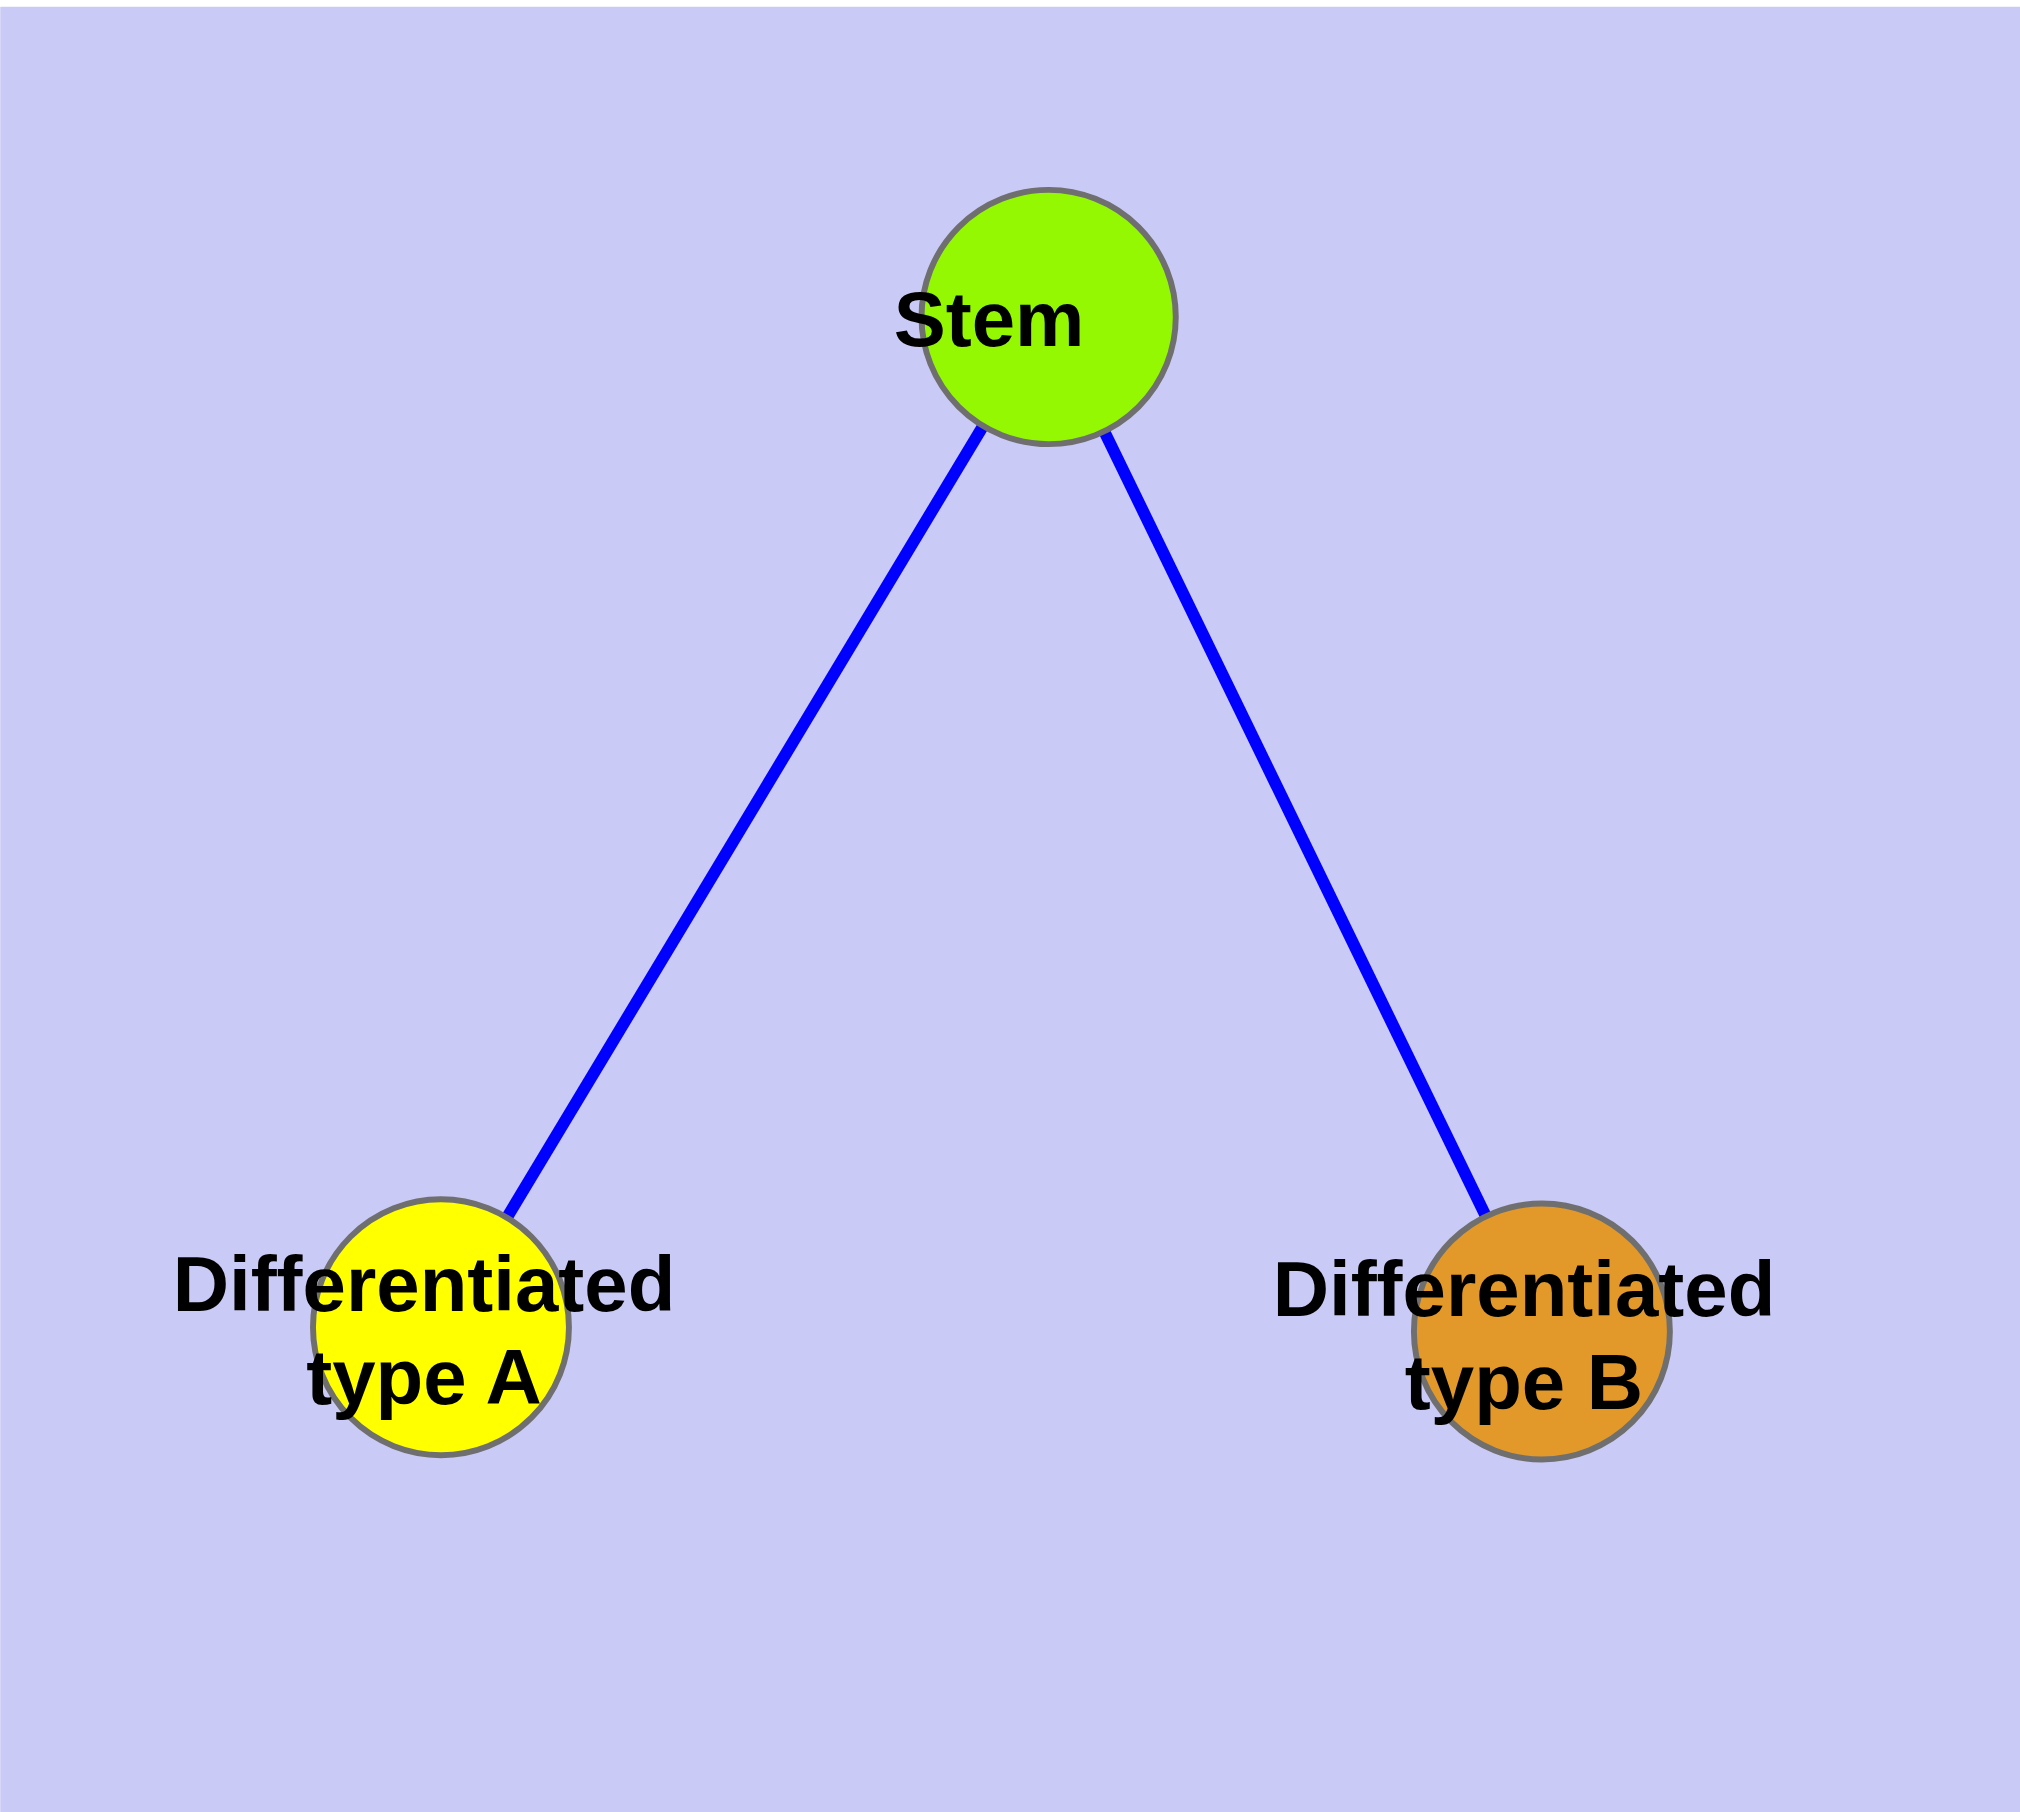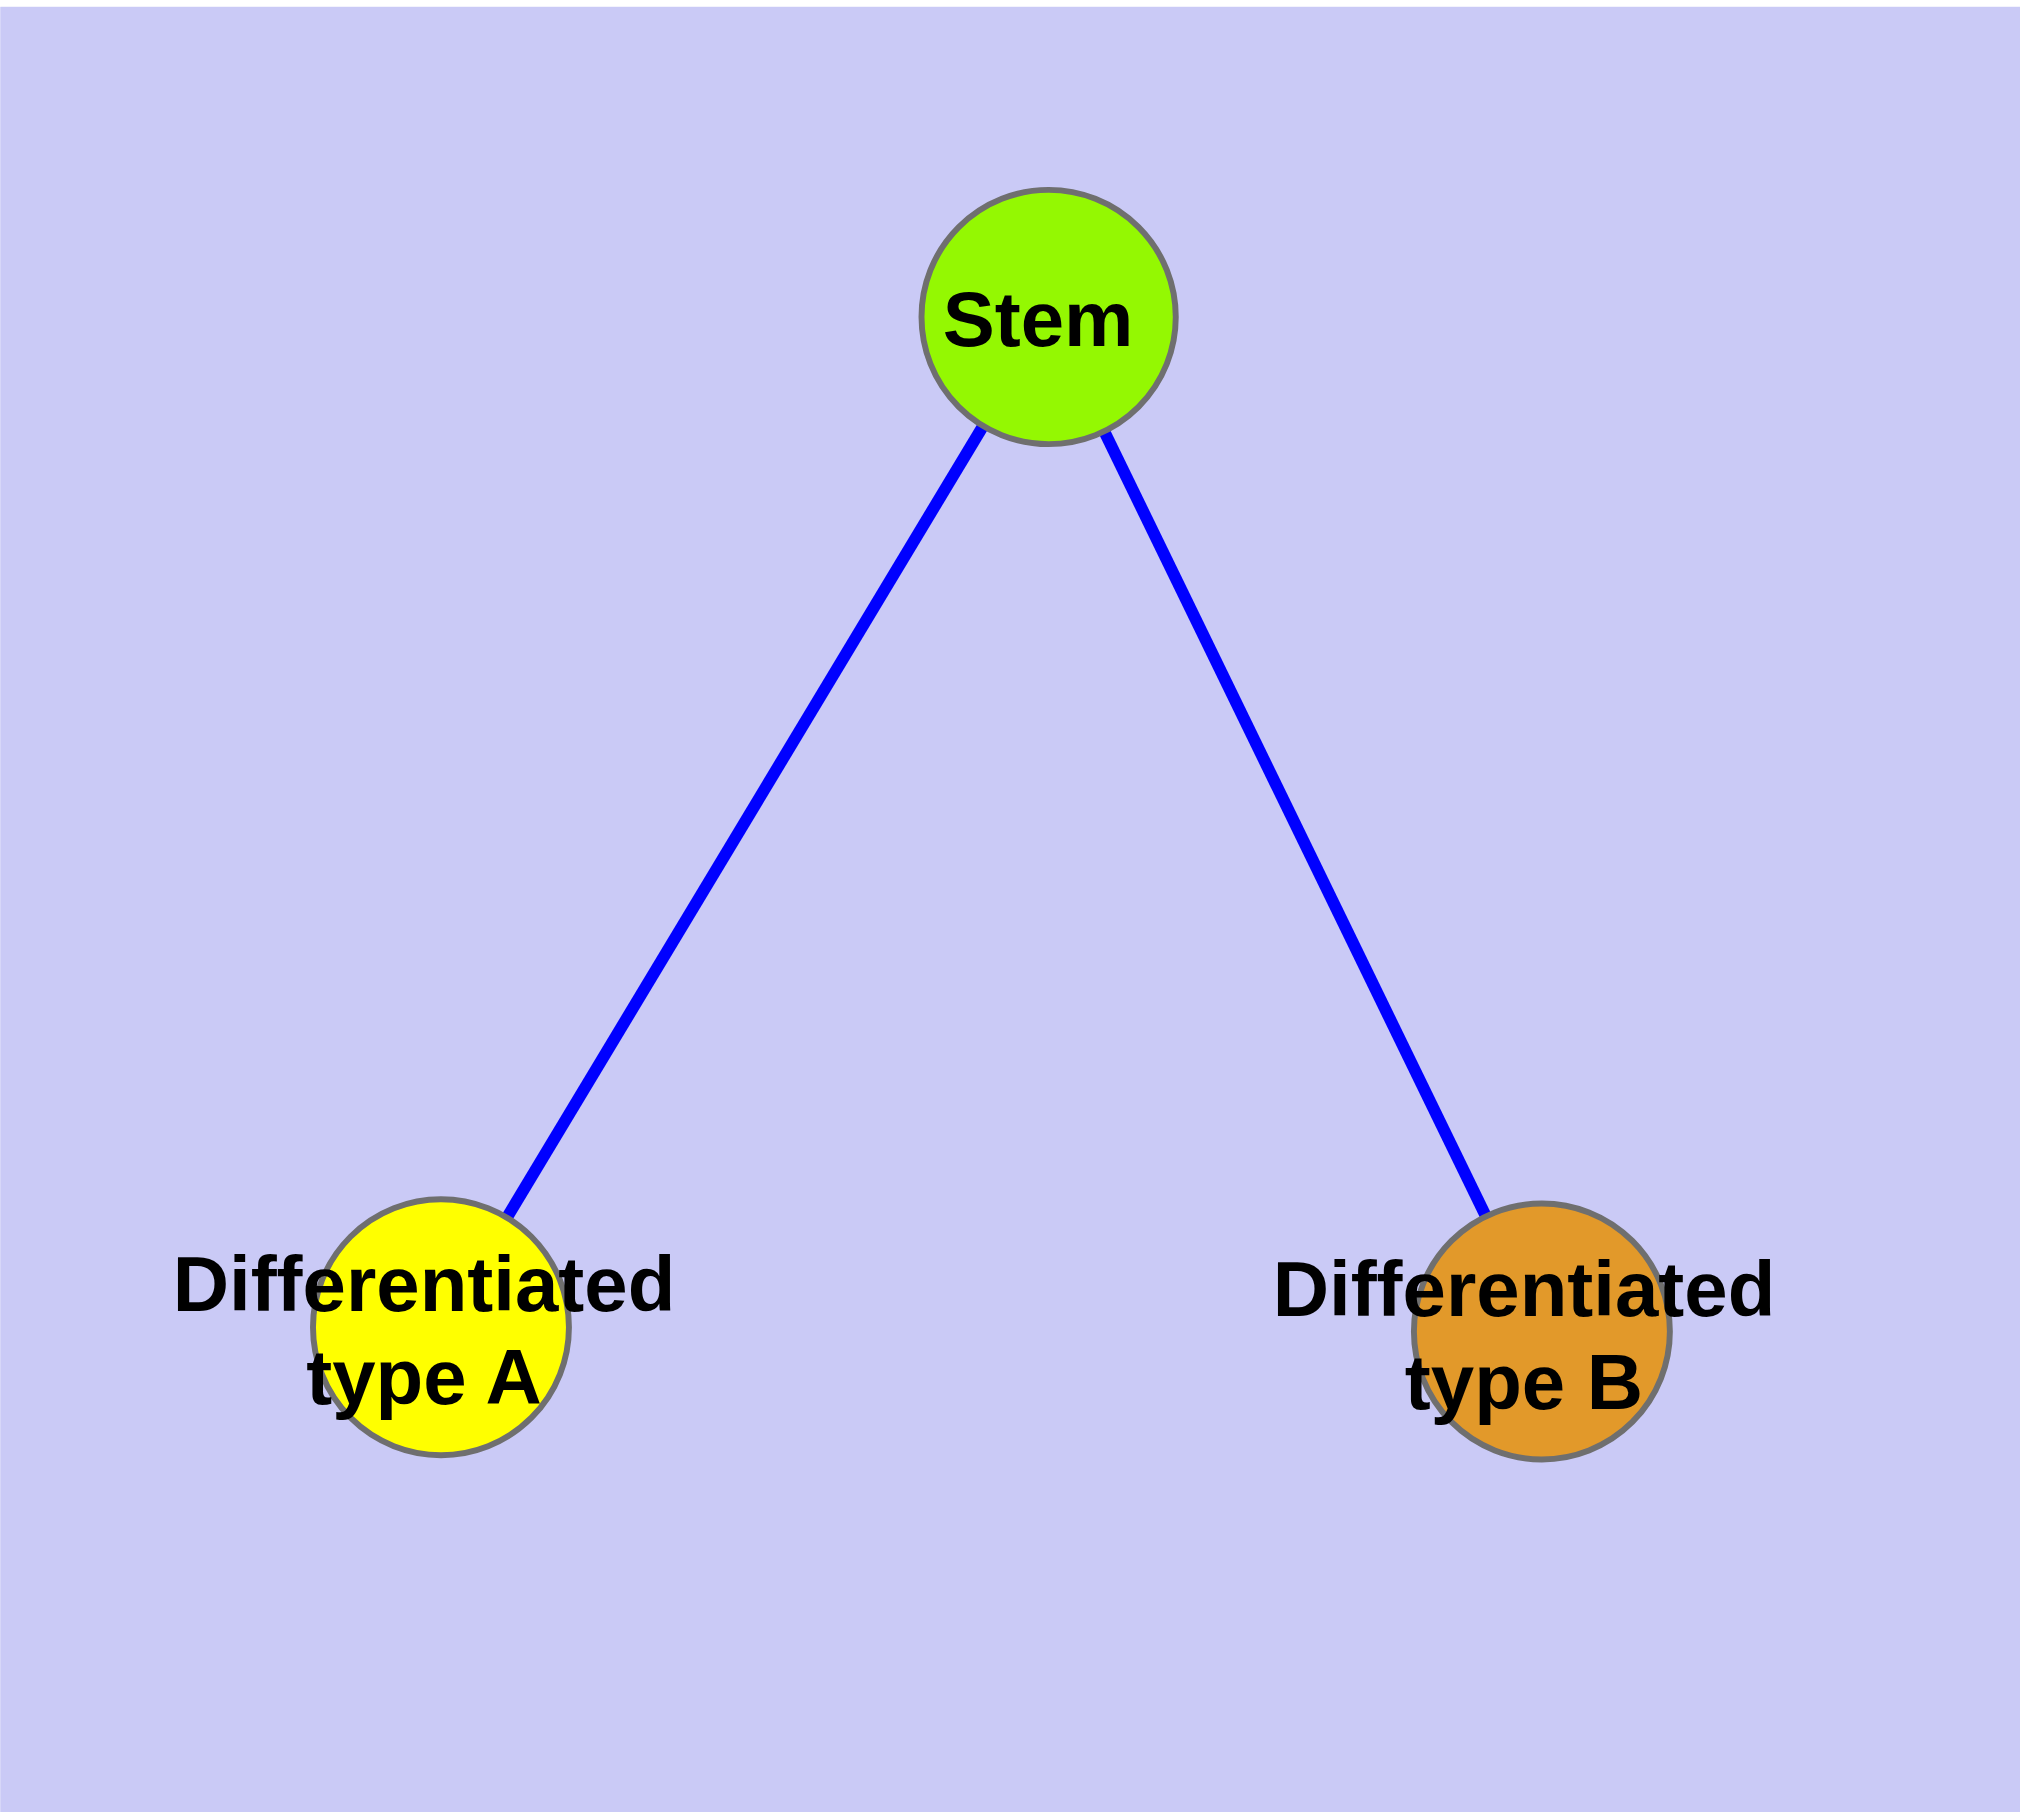--- a/index.html
+++ b/index.html
@@ -53,21 +53,21 @@
     <rect x="0" y="8" width="2384" height="2130" fill="#CACAF6"></rect>
 
     <line class="edge" x1="1237" y1="374" x2="520" y2="1566" stroke="#0000FF"></line>
     <line class="edge" x1="1237" y1="374" x2="1819" y2="1571" stroke="#0000FF"></line>
 
     <circle class="node" cx="1237" cy="374" r="150" fill="#94F802"></circle>
     <circle class="node" cx="520" cy="1566" r="151" fill="#FFFF00"></circle>
     <circle class="node" cx="1819" cy="1571" r="151" fill="#E2992A"></circle>
   </svg>
 
-  <div class="node-label" style="left:1038px; top:319px;">Stem</div>
+  <div class="node-label" style="left:989px; top:319px;">Stem</div>
 
   <div class="node-label" style="left:424px; top:1331px;">Differentiated
 type A</div>
 
   <div class="node-label" style="left:1524px; top:1336px;">Differentiated
 type B</div>
 </div>
 
 
 </body></html>

